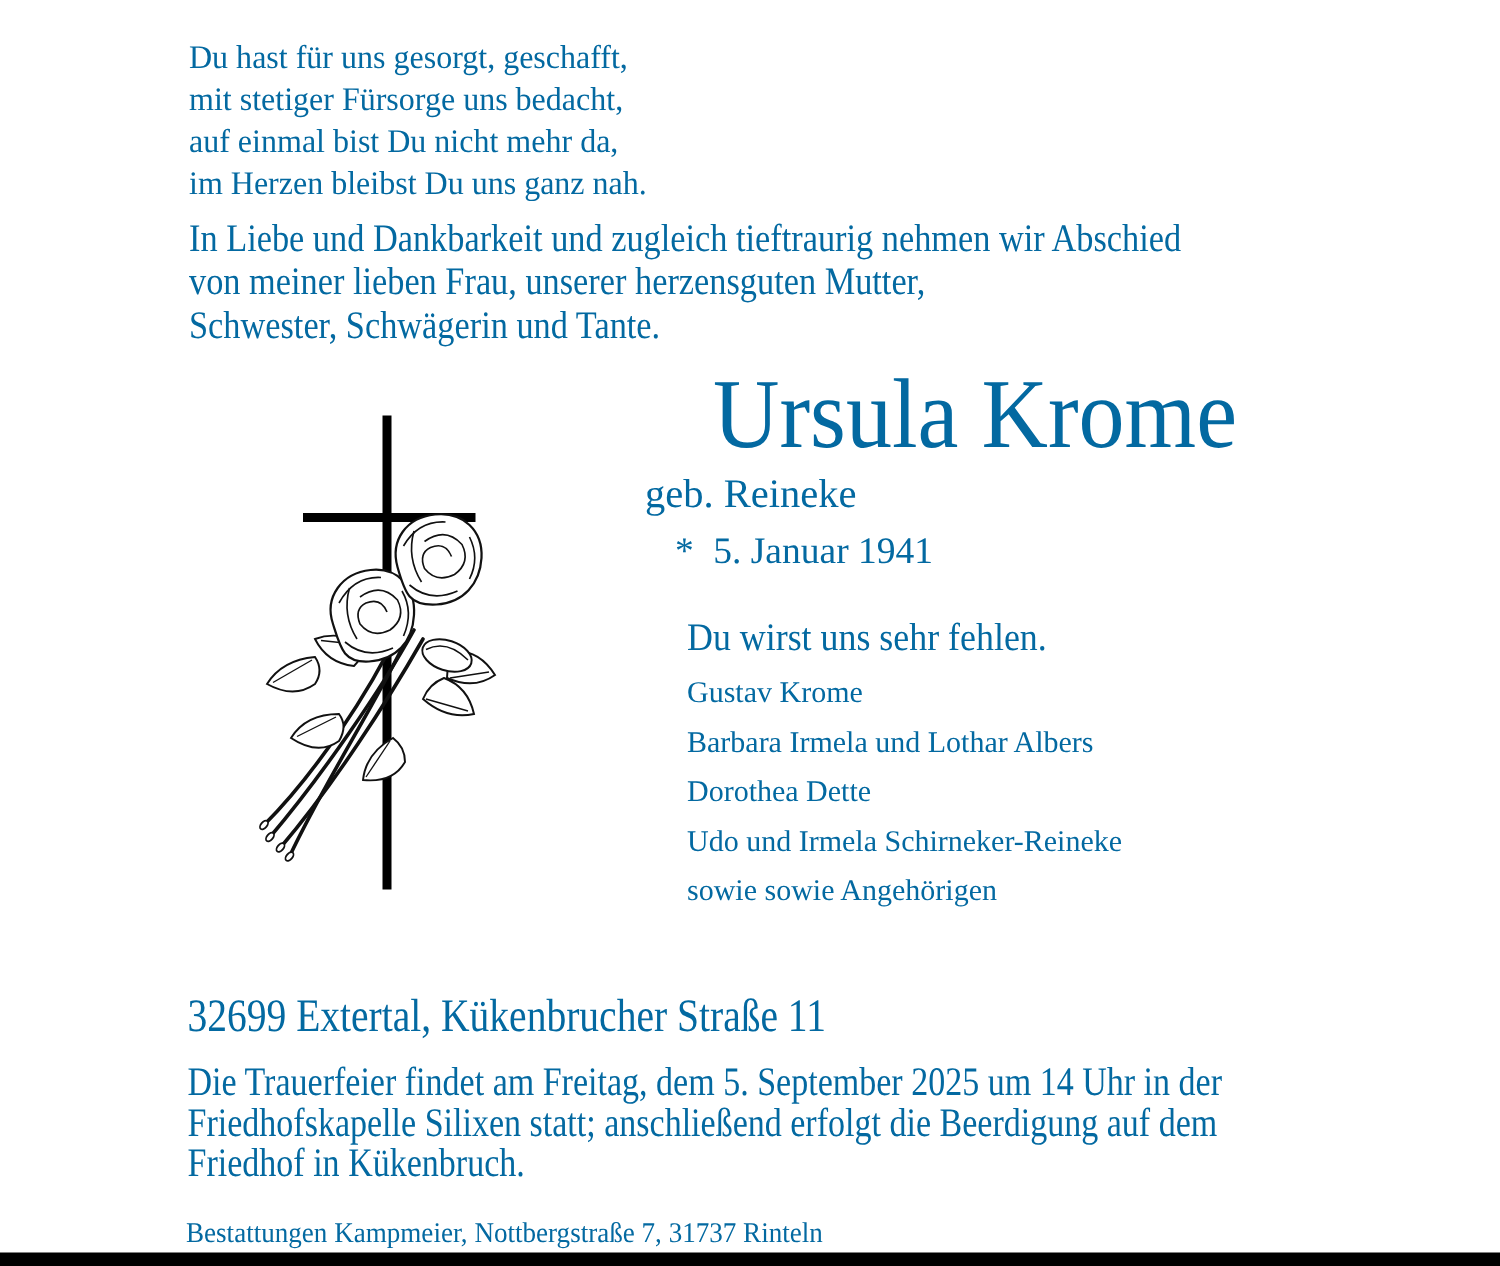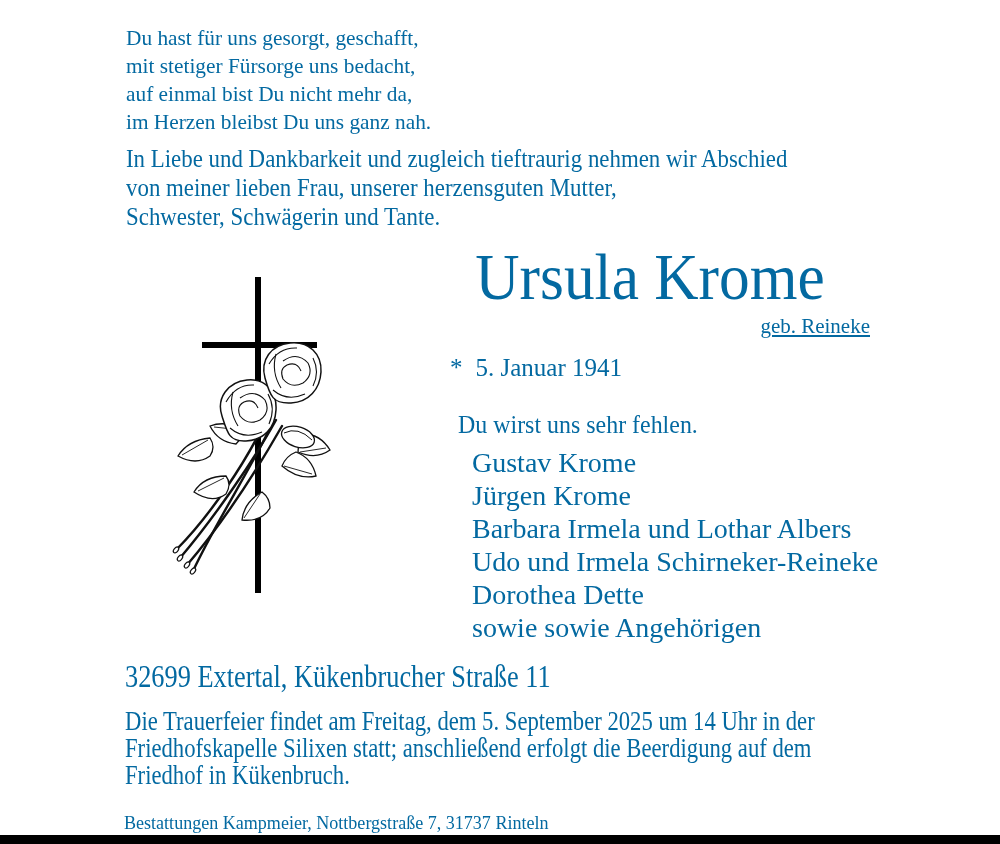--- a/index.html
+++ b/index.html
@@ -28,44 +28,42 @@
   .memorial-graphic { left: 170px; top: 270px; width: 180px; height: 330px; }
   .name-block {
     left: 430px; top: 244px; width: 440px;
     text-align: center;
     font-size: 66px; line-height: 66px;
     transform: scaleX(0.93); transform-origin: center top;
     white-space: nowrap;
   }
   .maiden-block {
     left: 430px; top: 314px; width: 440px;
-    text-align: right;
-    font-size: 21px;
-    white-space: nowrap;
-    text-decoration: underline;
+    text-align: left;
+    font-size: 27px;
+    white-space: nowrap;
   }
   .dates-row {
     left: 450px; top: 354px; width: 398px;
     display: flex; justify-content: space-between;
     font-size: 25px;
     white-space: nowrap;
     text-align: right;
   }
   .dates-row .symbol { display: inline-block; margin-right: 13px; }
   .farewell {
     left: 458px; top: 410px;
     font-size: 26px;
     transform: scaleX(0.92); transform-origin: left top;
     white-space: nowrap;
   }
   .mourners {
     left: 458px; top: 446px;
-    font-size: 28px; line-height: 33px;
-    white-space: nowrap;
-    margin-left: 14px;
+    font-size: 20px; line-height: 33px;
+    white-space: nowrap;
   }
   .address {
     left: 125px; top: 659px;
     font-size: 31px;
     transform: scaleX(0.85); transform-origin: left top;
     white-space: nowrap;
   }
   .funeral {
     left: 125px; top: 708px;
     font-size: 27px; line-height: 27px;
@@ -173,24 +171,23 @@
   <div class="abs dates-row">
     <span>
       <span class="symbol">*</span><span>5. Januar 1941</span>
     </span>
   </div>
 
   <div class="abs farewell">Du wirst uns sehr fehlen.</div>
 
   <div class="abs mourners">
     <div>Gustav Krome</div>
-    <div>Jürgen Krome</div>
     <div>Barbara Irmela und Lothar Albers</div>
+    <div>Dorothea Dette</div>
     <div>Udo und Irmela Schirneker-Reineke</div>
-    <div>Dorothea Dette</div>
     <div>sowie sowie Angehörigen</div>
   </div>
 
   <div class="abs address">32699 Extertal, Kükenbrucher Straße 11</div>
 
   <div class="abs funeral">
     <div>Die Trauerfeier findet am Freitag, dem 5. September 2025 um 14 Uhr in der</div>
     <div>Friedhofskapelle Silixen statt; anschließend erfolgt die Beerdigung auf dem</div>
     <div>Friedhof in Kükenbruch.</div>
   </div>

